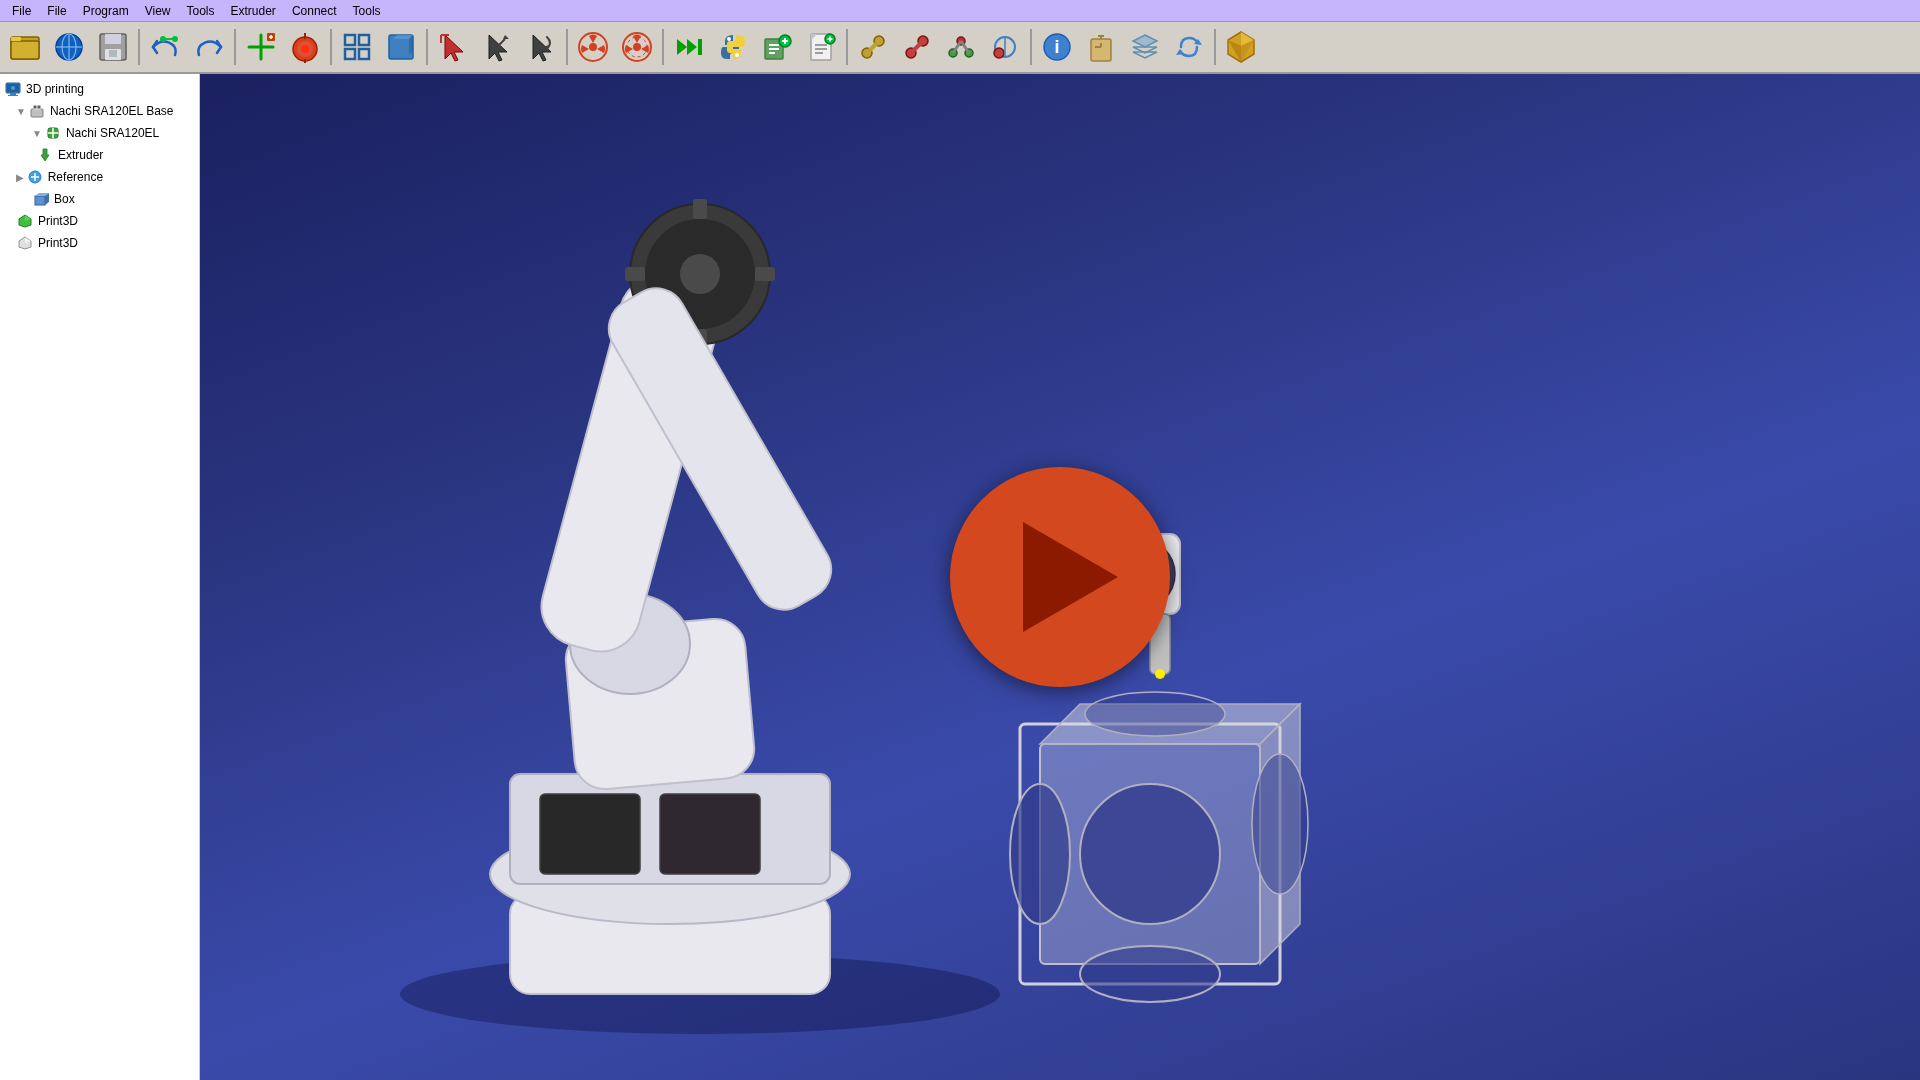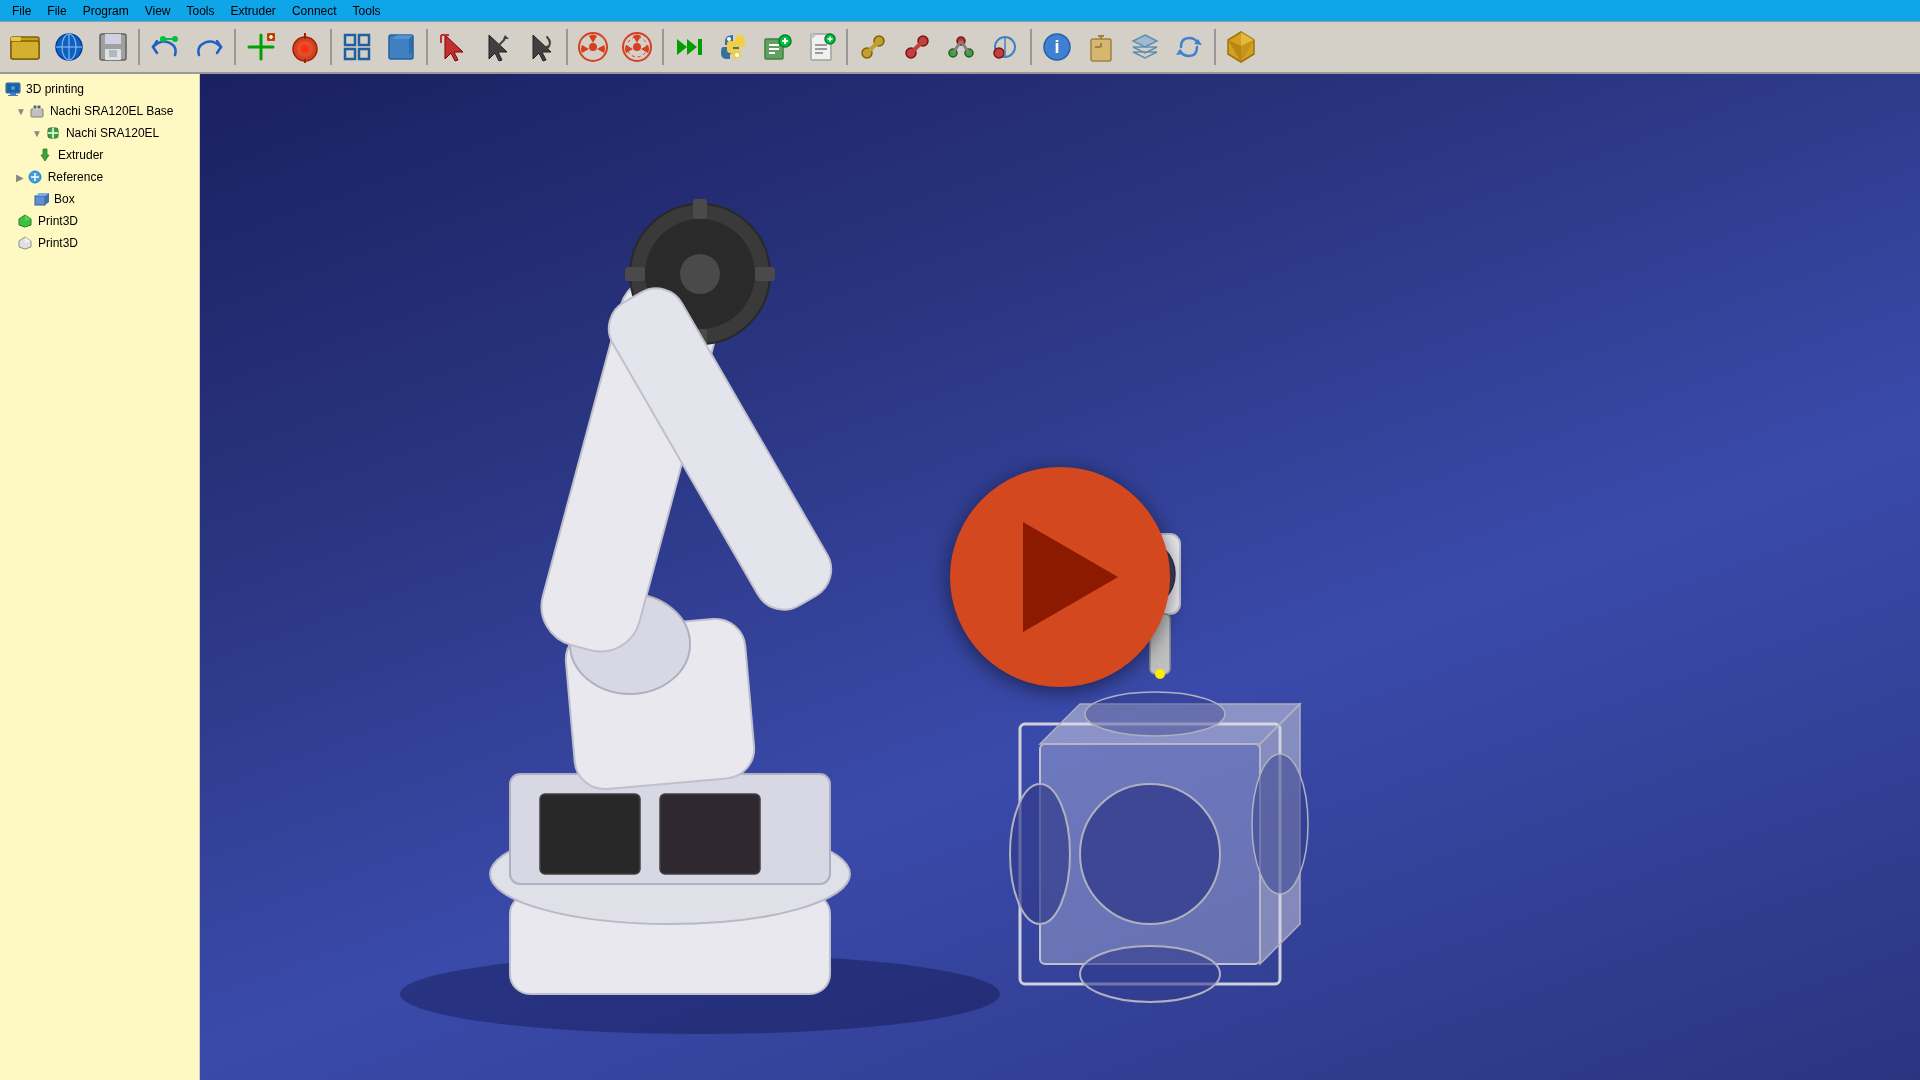--- a/index.html
+++ b/index.html
@@ -2,21 +2,21 @@
 <html><head>
   <meta charset="utf-8">
   <style>
     * { margin: 0; padding: 0; box-sizing: border-box; }
     body { width: 1920px; height: 1080px; overflow: hidden; background: #1a1a2e; font-family: 'Segoe UI', Arial, sans-serif; font-size: 12px; }
 
     
     #menubar {
       width: 1920px;
       height: 22px;
-      background: #0ea5e9;
+      background: #c4b5fd;
       display: flex;
       align-items: center;
       padding: 0 4px;
       border-bottom: 1px solid #999;
     }
     .menu-item {
       padding: 2px 8px;
       cursor: pointer;
       font-size: 12px;
       color: #000;
@@ -56,21 +56,21 @@
     #main {
       display: flex;
       width: 1920px;
       height: calc(1080px - 74px);
     }
 
     
     #sidebar {
       width: 200px;
       min-width: 200px;
-      background: #fef9c3;
+      background: #ffffff;
       border-right: 1px solid #ccc;
       padding: 4px 0;
       overflow-y: auto;
     }
     .tree-item {
       display: flex;
       align-items: center;
       padding: 2px 4px;
       cursor: pointer;
       white-space: nowrap;

